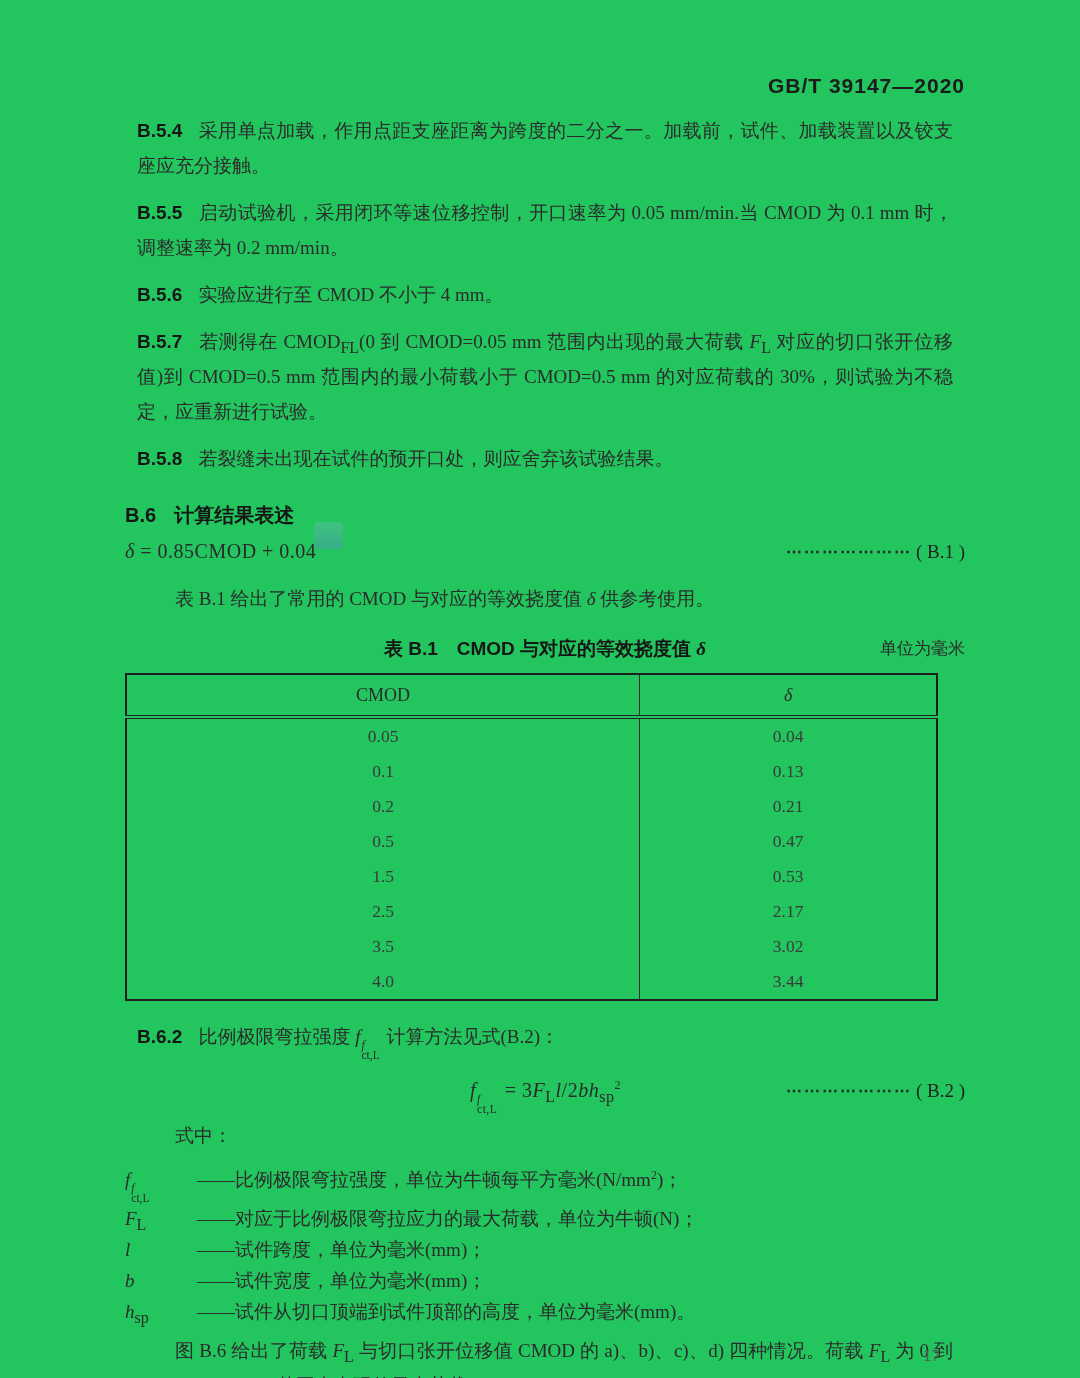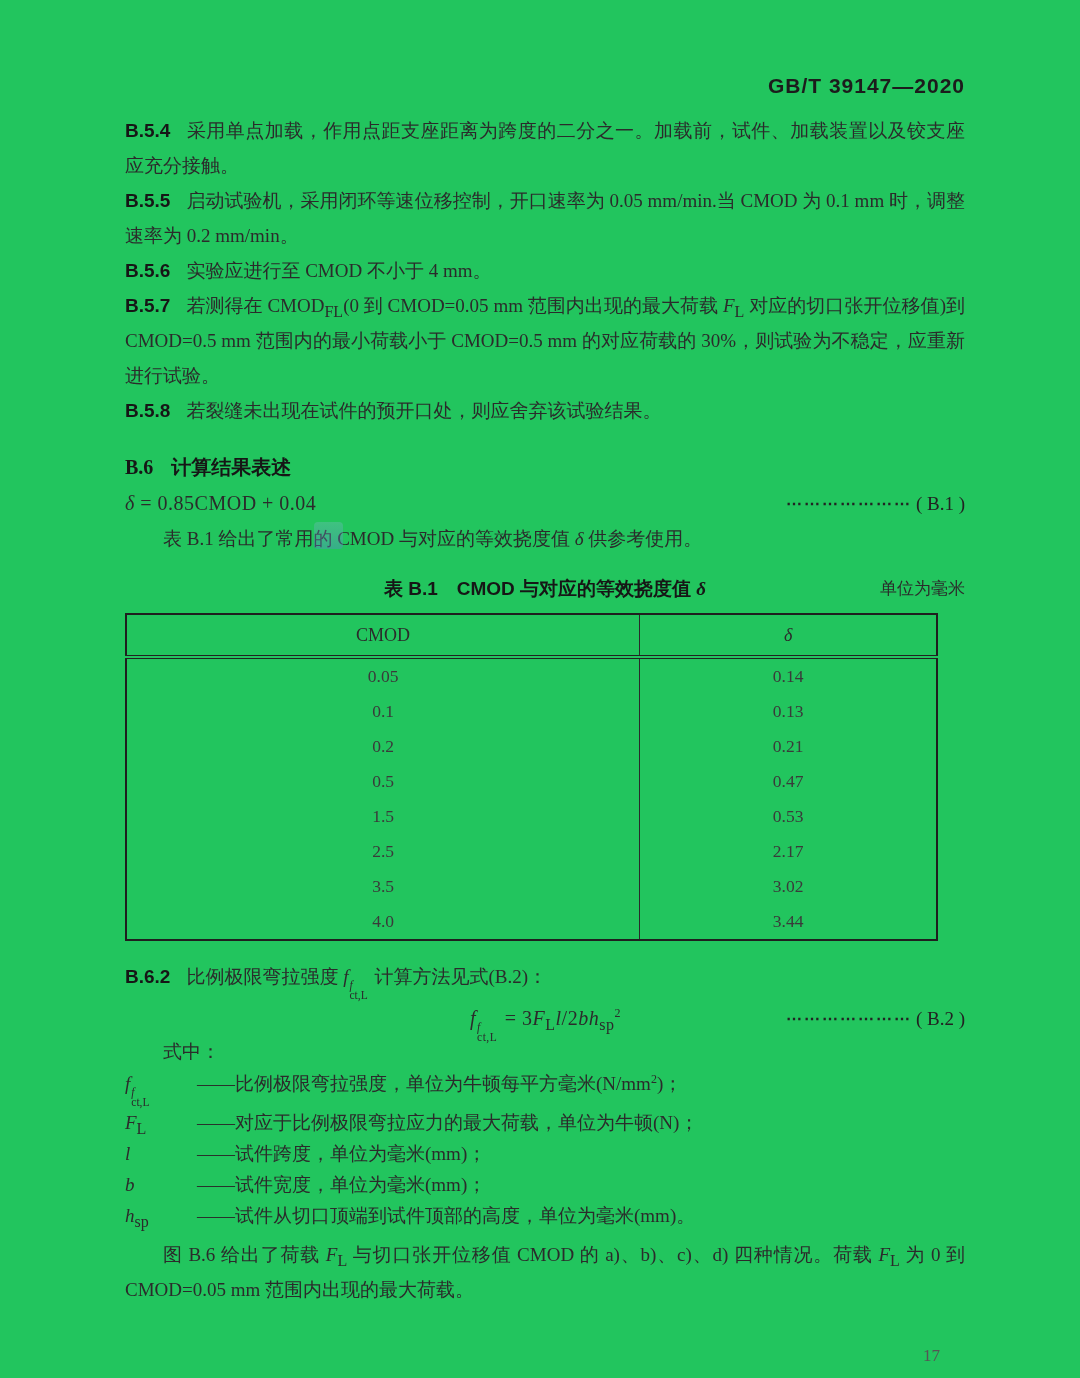--- a/index.html
+++ b/index.html
@@ -15,36 +15,36 @@
     position:absolute;top:74px;right:115px;
     font-family:"Liberation Sans","DejaVu Sans",sans-serif;
     font-weight:bold;font-size:21px;color:#1c1c1c;
     letter-spacing:1px;
   }
   .content{
     position:absolute;left:125px;top:0;width:840px;
     font-size:19px;line-height:35px;
     text-align:justify;
   }
-  p{margin:0;}
+  p{margin:12px;}
   .first-block{margin-top:113px;}
   .cnum{
     font-family:"Liberation Sans","DejaVu Sans",sans-serif;
     font-weight:bold;color:#161616;margin-right:16px;
   }
   sub{font-size:16px;line-height:0;}
   sup{font-size:12px;line-height:0;}
   .var{font-style:italic;font-family:"Liberation Serif","DejaVu Serif",serif;}
   .section-heading{
     margin:22px 0 0 0;
     font-family:"Liberation Sans","DejaVu Sans",sans-serif;
     font-weight:bold;font-size:20px;color:#161616;line-height:35px;
     text-align:left;
   }
-  .section-heading .s-num{margin-right:18px;font-family:Liberation Serif, serif;}
+  .section-heading .s-num{margin-right:18px;}
   .mt18{margin-top:18px;}
   .formula-row{
     display:flex;align-items:baseline;justify-content:space-between;
     height:36px;line-height:36px;font-size:20px;white-space:nowrap;
   }
   .expr{letter-spacing:0.5px;}
   .expr2{margin-left:345px;}
   .leader{white-space:nowrap;}
   .dots{letter-spacing:2px;color:#222;font-weight:bold;font-size:16px;vertical-align:1px;}
   .flabel{font-size:19px;margin-left:4px;color:#222;}
@@ -137,21 +137,21 @@
     <table class="data-table">
       <thead>
         <tr>
           <th class="col-divider">CMOD</th>
           <th class="var">δ</th>
         </tr>
       </thead>
       <tbody>
         <tr>
             <td class="col-divider">0.05</td>
-            <td>0.14</td>
+            <td>0.04</td>
           </tr>
         <tr>
             <td class="col-divider">0.1</td>
             <td>0.13</td>
           </tr>
         <tr>
             <td class="col-divider">0.2</td>
             <td>0.21</td>
           </tr>
         <tr>

